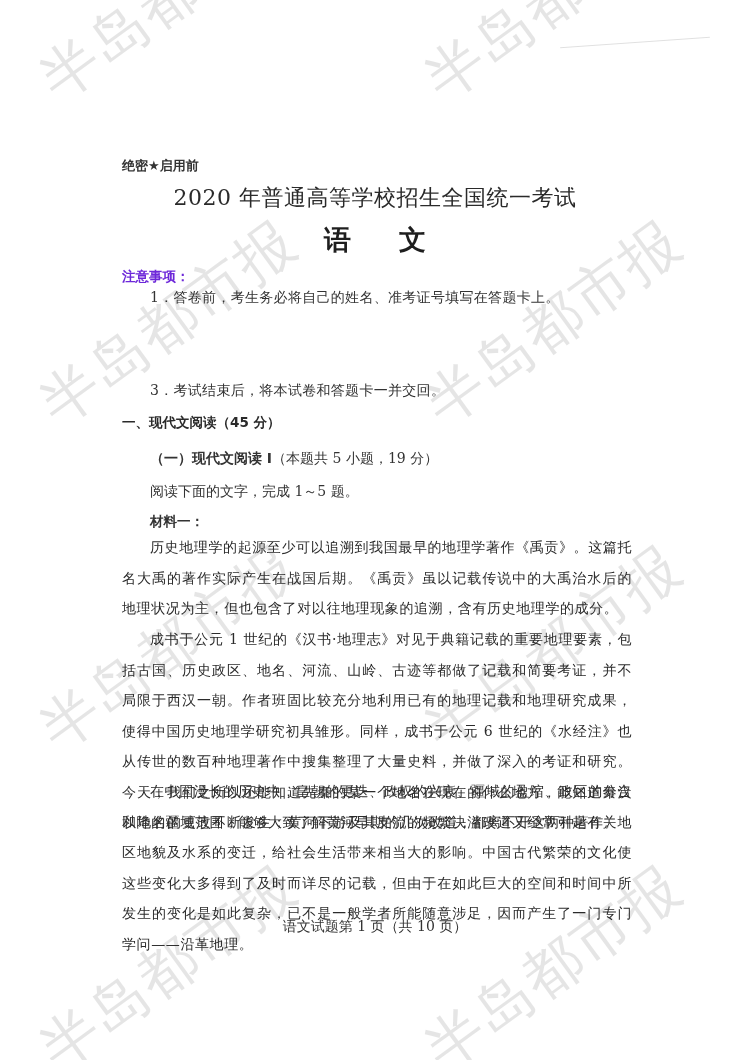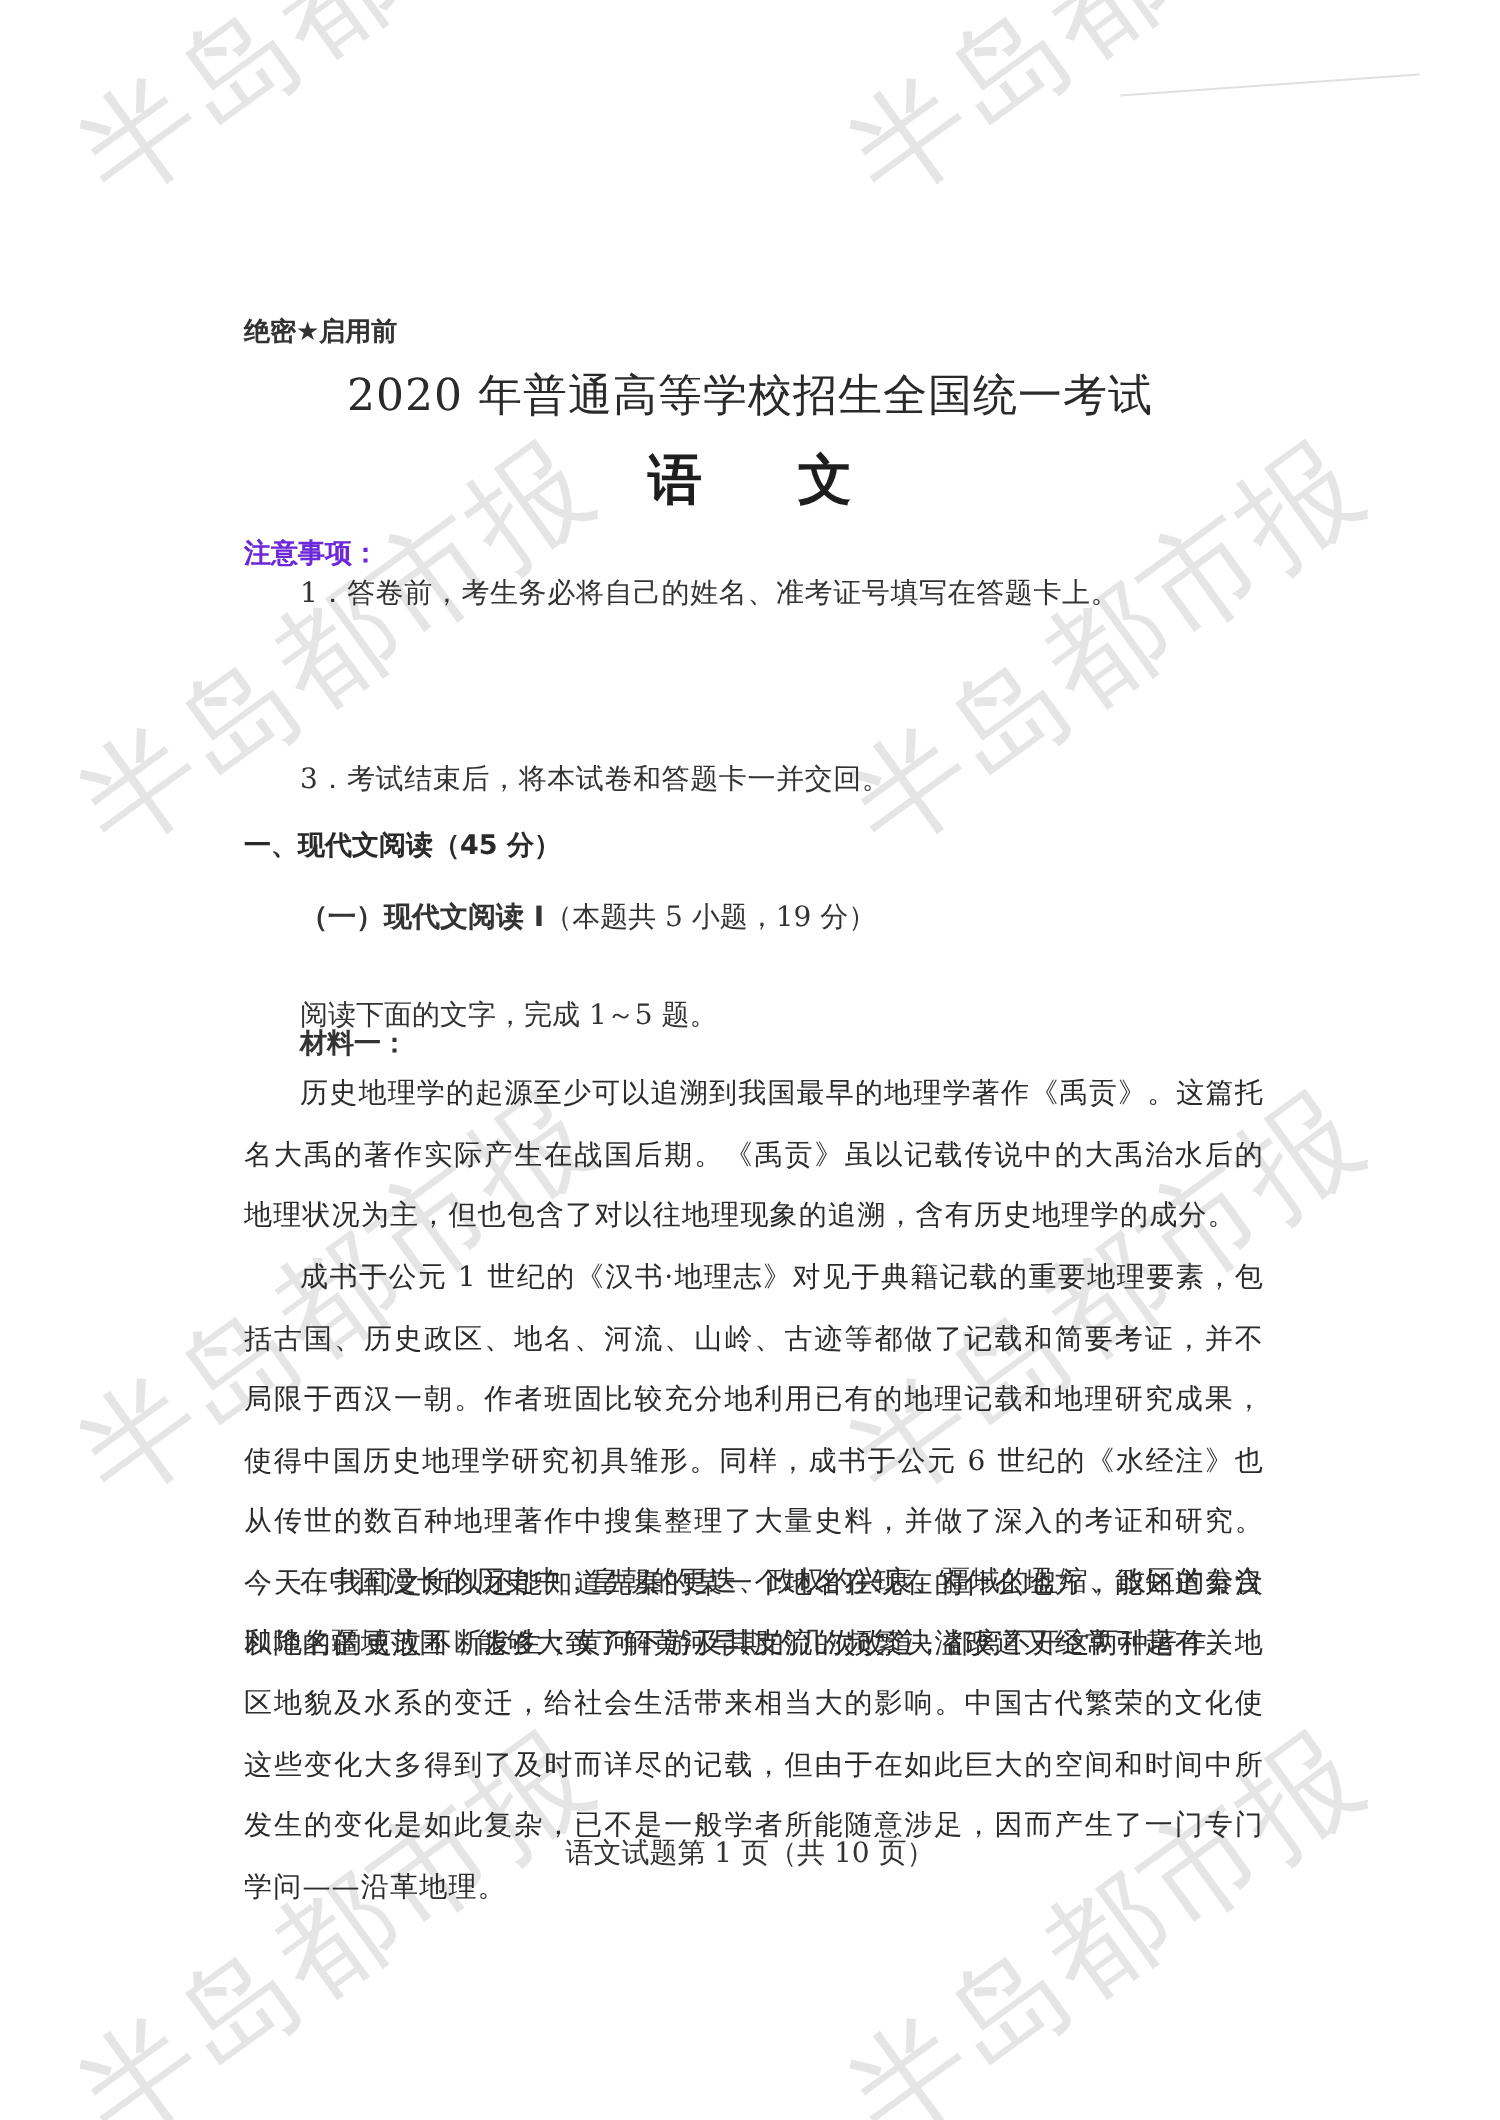--- a/index.html
+++ b/index.html
@@ -56,21 +56,21 @@
     font-family:"DejaVu Sans","Liberation Sans",sans-serif;
     font-size:13.5px; font-weight:bold; color:#2a2a2a;
   }
   .sub-h {
     position:absolute; left:150px; top:450px;
     font-size:14px; color:#333;
   }
   .sub-h b { font-family:"DejaVu Sans","Liberation Sans",sans-serif; font-weight:bold; }
   .instr {
     position:absolute; left:150px; top:483px;
-    font-size:14px; color:#333;margin-top:16px;
+    font-size:14px; color:#333;
   }
   .material-h {
     position:absolute; left:150px; top:513px;
     font-family:"DejaVu Sans","Liberation Sans",sans-serif;
     font-size:13.5px; font-weight:bold; color:#333;
   }
   .body-text {
     position:absolute; left:122px; width:510px;
     font-family:"DejaVu Serif","Liberation Serif",serif;
     font-size:14px; line-height:30.5px; color:#2b2b2b;

